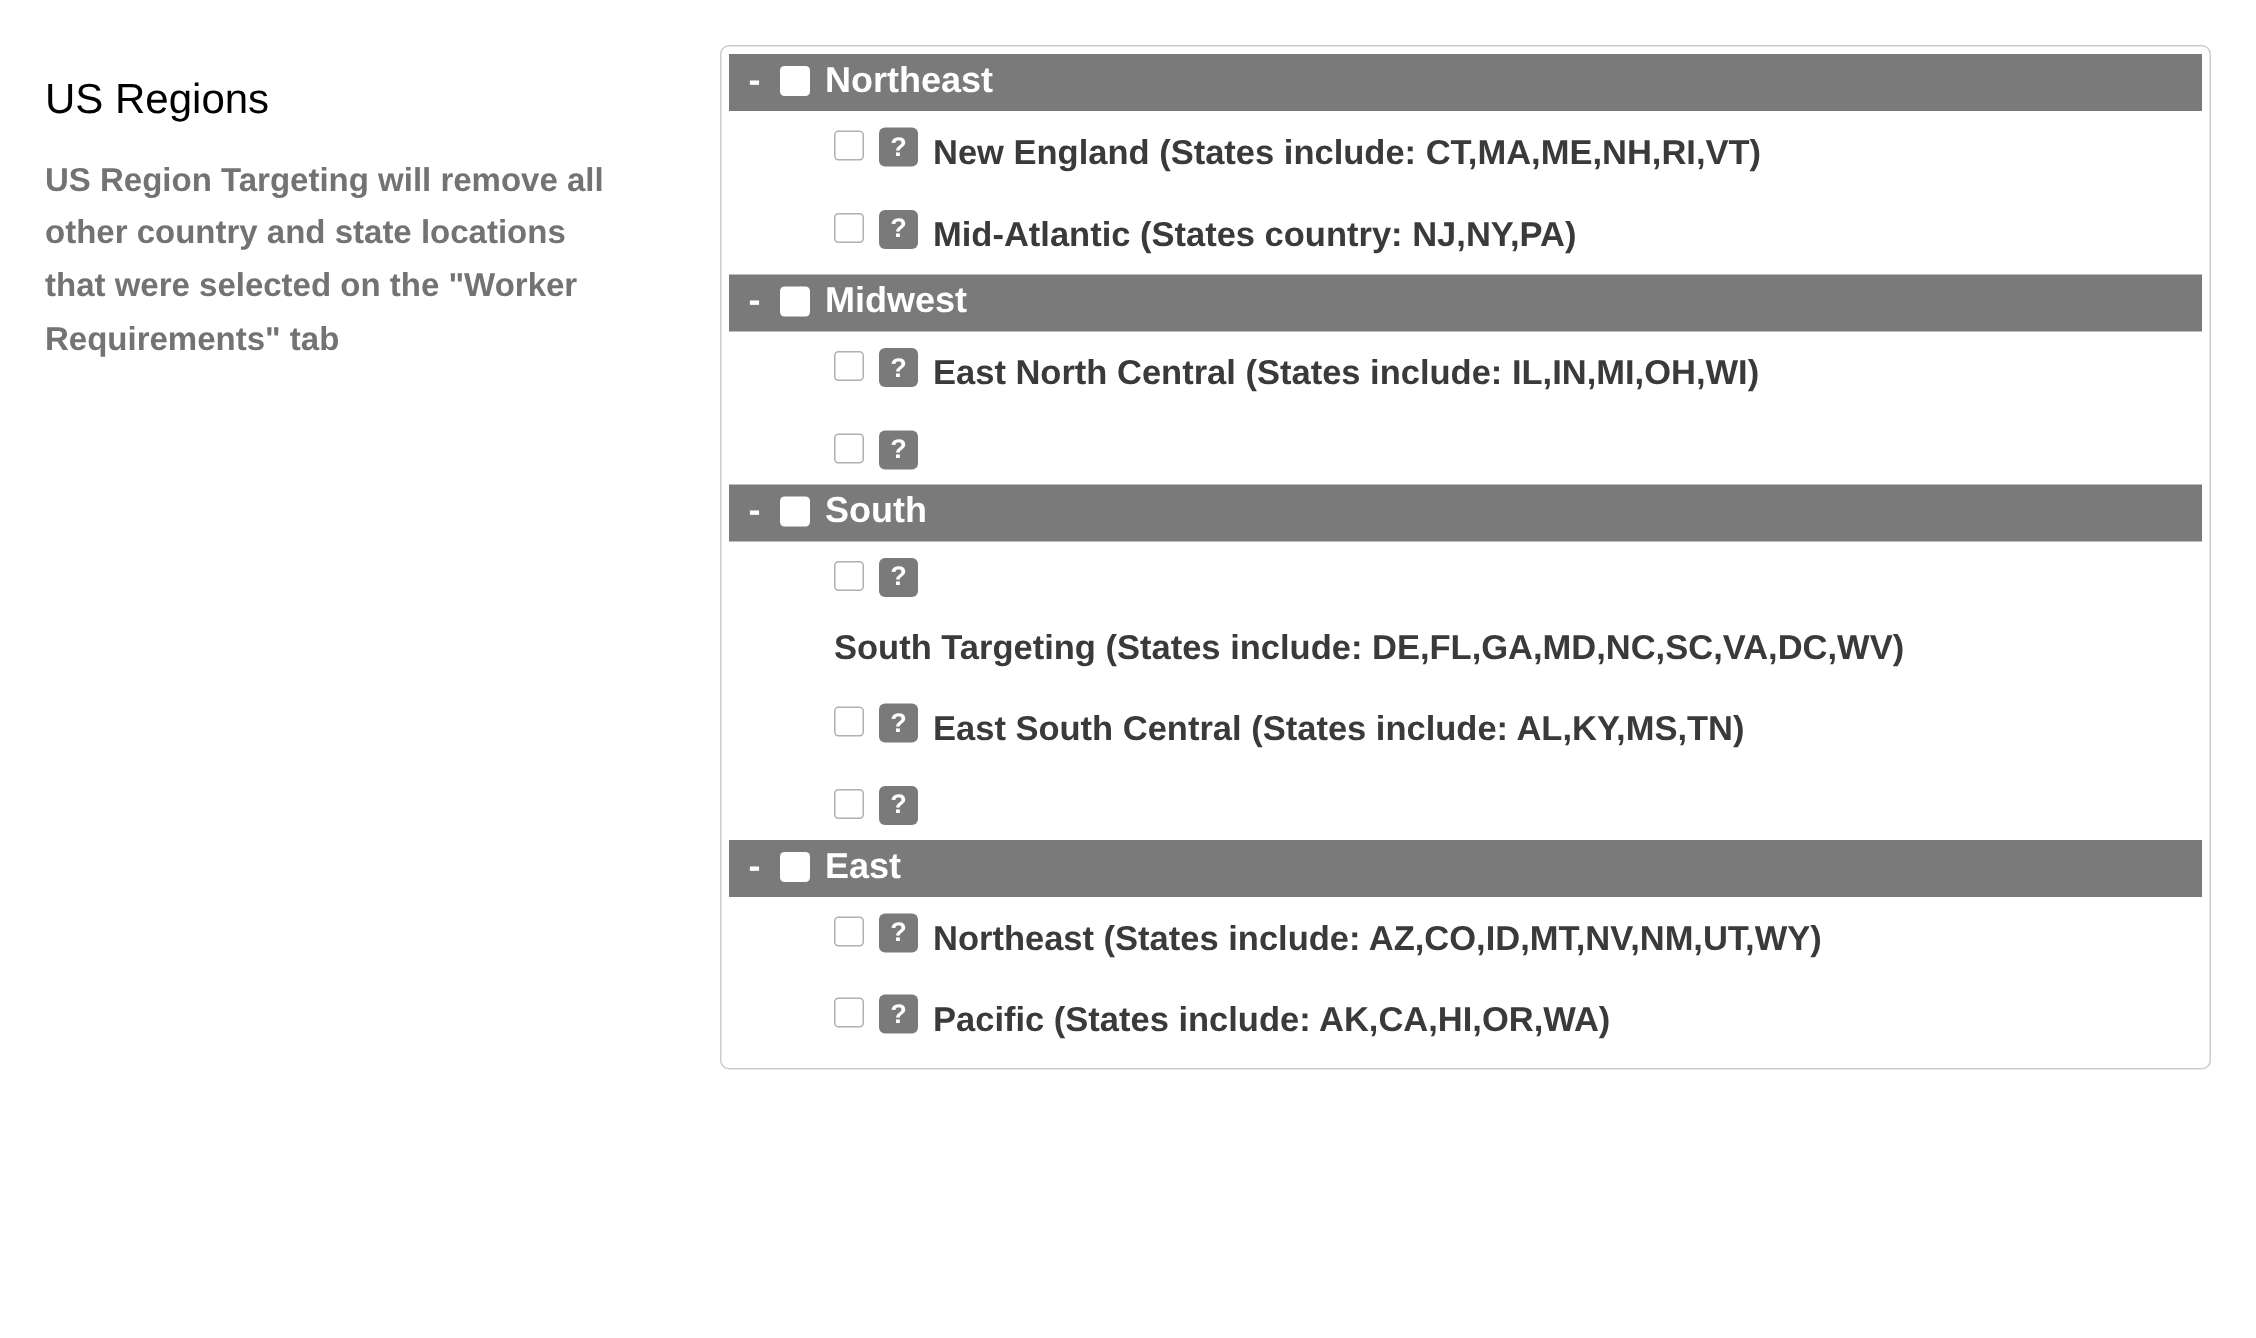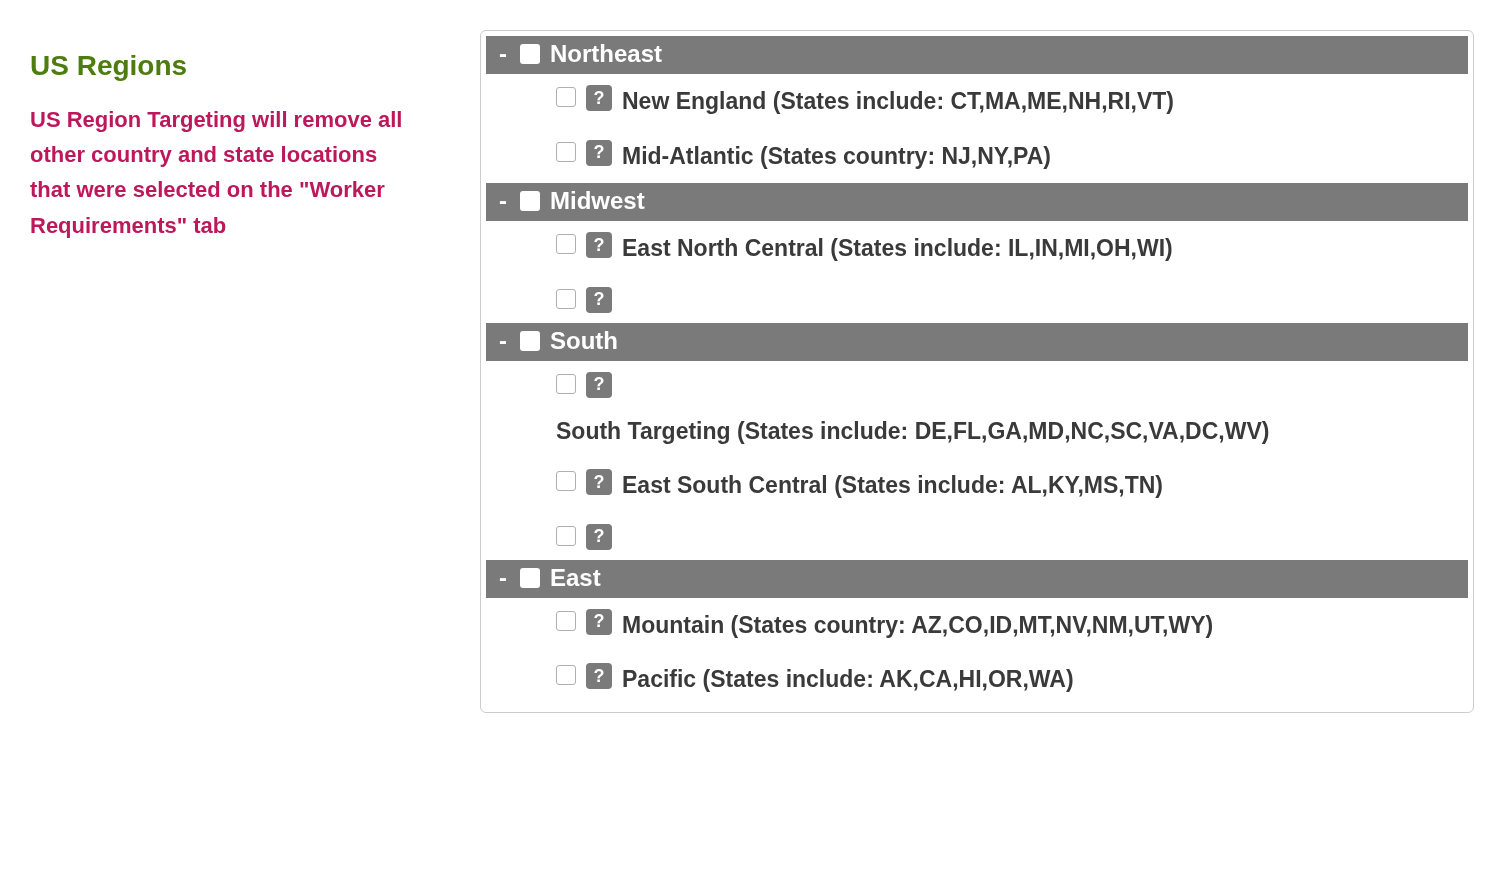--- a/index.html
+++ b/index.html
@@ -12,29 +12,29 @@
       align-items: flex-start;
       color: #3a3a3a;
     }
     .left-col {
       width: 390px;
       flex-shrink: 0;
       padding-top: 20px;
     }
     .left-col h2 {
       font-size: 28px;
-      font-weight: 700;
+      font-weight: 400;
       margin-bottom: 20px;
-      color: #4d7c0f;
+      color: #000000;
     }
     .left-col p {
       font-size: 22px;
       font-weight: 600;
       line-height: 1.6;
-      color: #be185d;
+      color: #737373;
     }
     .tree-panel {
       flex: 1;
       border: 1px solid #ccc;
       border-radius: 6px;
       padding: 5px;
     }
     .region-header {
       background: #7a7a7a;
       color: #fff;
@@ -165,20 +165,20 @@
       <span class="help-icon">?</span>
     </div>
     <div class="region-header">
       <span class="collapse-toggle">-</span>
       <span class="header-checkbox"></span>
       <span>East</span>
     </div>
     <div class="subregion">
       <span class="sub-checkbox"></span>
       <span class="help-icon">?</span>
-      <span class="sub-label">Mountain (States country: AZ,CO,ID,MT,NV,NM,UT,WY)</span>
+      <span class="sub-label">Northeast (States include: AZ,CO,ID,MT,NV,NM,UT,WY)</span>
     </div>
     <div class="subregion">
       <span class="sub-checkbox"></span>
       <span class="help-icon">?</span>
       <span class="sub-label">Pacific (States include: AK,CA,HI,OR,WA)</span>
     </div>
   </div>
 
 </body></html>

